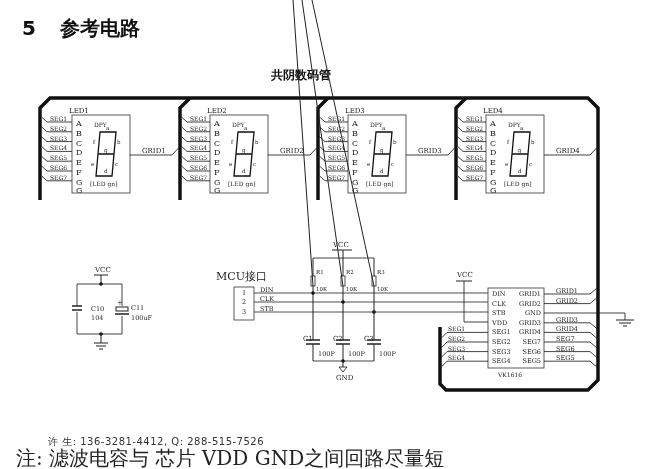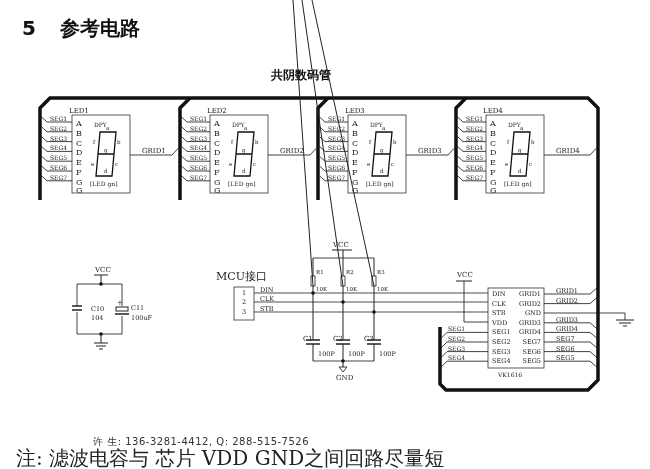--- a/index.html
+++ b/index.html
@@ -2,21 +2,21 @@
 <html><head>
 <meta charset="utf-8">
 <style>
   html,body{margin:0;padding:0;background:#fff;}
   body{width:650px;height:469px;position:relative;overflow:hidden;font-family:"DejaVu Serif",serif;}
   .hdr{position:absolute;left:22px;top:15px;font-family:"DejaVu Sans",sans-serif;font-weight:bold;font-size:20px;color:#111;}
   .hdr .num{display:inline-block;width:38px;}
   svg{position:absolute;left:0;top:0;}
   svg text{font-family:"DejaVu Serif",serif;fill:#222;}
   .ctitle{font-family:"DejaVu Sans",sans-serif !important;font-weight:bold;font-size:12px;fill:#111 !important;}
-  .note1{position:absolute;left:48px;top:435px;font-family:"DejaVu Sans",sans-serif;font-size:10px;color:#333;letter-spacing:0.5px;margin-left:45px;}
+  .note1{position:absolute;left:48px;top:435px;font-family:"DejaVu Sans",sans-serif;font-size:10px;color:#333;letter-spacing:0.5px;}
   .note2{position:absolute;left:16px;top:445px;font-family:"DejaVu Serif",serif;font-size:20px;color:#222;}
 </style>
 </head>
 <body>
 
 <div class="hdr">
   <span class="num">5</span><span>参考电路</span>
 </div>
 
 <svg id="sch" width="650" height="469" viewBox="0 0 650 469">

